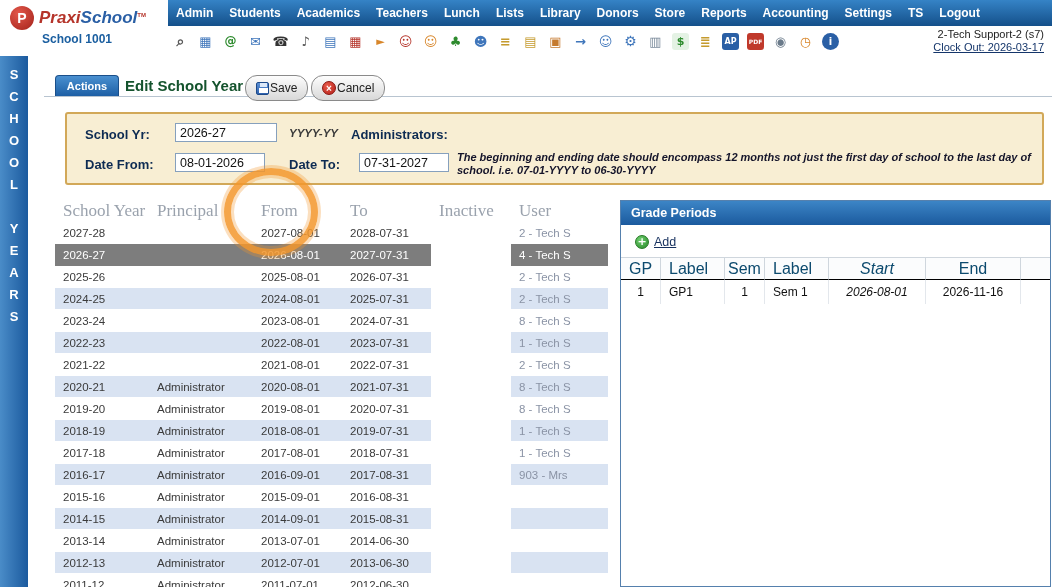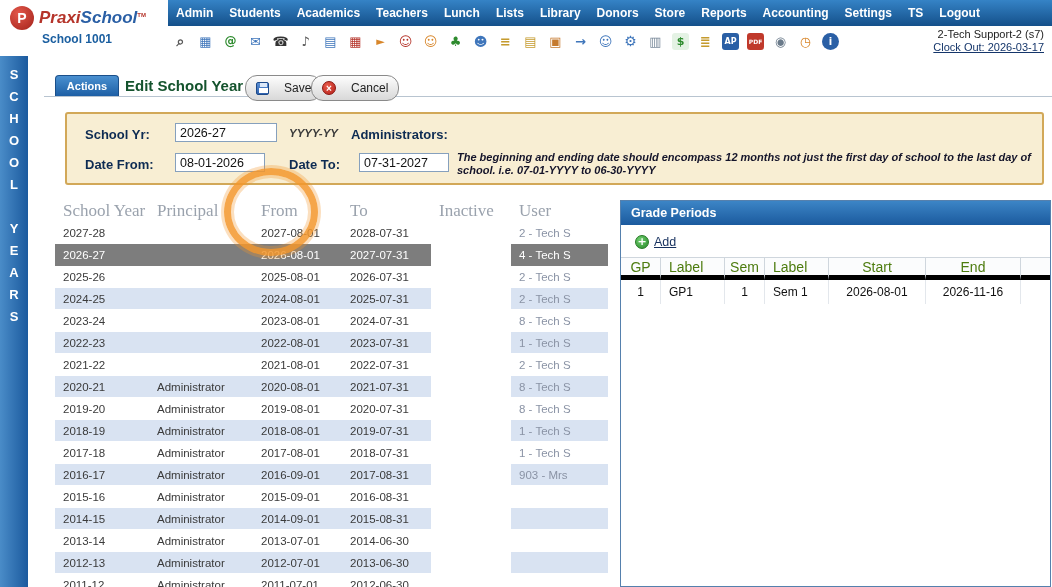--- a/index.html
+++ b/index.html
@@ -31,21 +31,21 @@
   
   .sidebar { position:absolute; left:0; top:56px; width:28px; bottom:0; background:linear-gradient(90deg, #4a8cc8, #1b5a9e); padding-top:8px; cursor:pointer; z-index:2; }
   .sb-word { margin-bottom:22px; }
   .sb-letter { color:#fff; font-weight:bold; font-size:13px; line-height:22px; text-align:center; }
 
   
   .content { position:absolute; left:28px; top:56px; right:0; bottom:0; background:#fff; overflow:hidden; }
   .hdr-line { position:absolute; left:16px; right:0; top:40px; border-top:1px solid #b8c4d0; z-index:0; }
   .actions-tab { position:absolute; left:27px; top:19px; width:64px; height:21px; background:linear-gradient(#4a90d0, #1d5fa5); border:1px solid #1a4f8a; border-bottom:none; border-radius:4px 4px 0 0; color:#fff; font-weight:bold; font-size:11px; display:flex; align-items:center; justify-content:center; cursor:pointer; z-index:1; }
   .page-title { position:absolute; left:97px; top:21px; font-size:15px; font-weight:bold; color:#14532d; }
-  .btn { position:absolute; height:26px; display:inline-flex; align-items:center; gap:15px; padding:0 10px; background:linear-gradient(#fdfdfd, #d8d8d8); border:1px solid #8a8a8a; border-radius:12px; font-family:"Liberation Sans", sans-serif; font-size:12px; color:#222; cursor:pointer; z-index:1; }
+  .btn { position:absolute; height:26px; display:inline-flex; align-items:center; gap:1px; padding:0 10px; background:linear-gradient(#fdfdfd, #d8d8d8); border:1px solid #8a8a8a; border-radius:12px; font-family:"Liberation Sans", sans-serif; font-size:12px; color:#222; cursor:pointer; z-index:1; }
   .save-btn { left:217px; top:19px; }
   .cancel-btn { left:283px; top:19px; }
   .floppy-icon { width:13px; height:13px; background:linear-gradient(180deg, #5b8fd4, #2f62ae); border:1px solid #1d4a8a; border-radius:2px; position:relative; display:inline-block; }
   .floppy-icon::before { content:""; position:absolute; left:3px; top:0; width:7px; height:4px; background:#dce8f8; }
   .floppy-icon::after { content:""; position:absolute; left:2px; bottom:1px; width:9px; height:5px; background:#fff; }
   .cancel-icon { width:14px; height:14px; border-radius:50%; background:radial-gradient(circle at 35% 30%, #e85a4a, #b5211a); border:1px solid #8a1510; color:#fff; font-weight:bold; font-size:10px; line-height:13px; text-align:center; display:inline-block; }
 
   
   .form-panel { position:absolute; left:37px; top:56px; width:979px; height:73px; background:#f8eed3; border:2px solid #d2a858; border-radius:3px; z-index:1; }
   .fp-label { position:absolute; font-weight:bold; font-size:13px; color:#0d2b52; }
@@ -73,25 +73,25 @@
   .yt-row.sel .user-cell { color:#fff; }
 
   
   .grade-panel { position:absolute; left:592px; top:144px; right:1px; bottom:0; border:1px solid #5580ad; background:#fff; }
   .gp-header { height:24px; background:linear-gradient(#3c85c6, #1b5a9e); color:#fff; font-weight:bold; font-size:12.5px; line-height:24px; padding-left:10px; }
   .gp-add { display:flex; align-items:center; gap:5px; margin:10px 0 8px 14px; cursor:pointer; width:60px; }
   .add-icon { width:14px; height:14px; border-radius:50%; background:radial-gradient(circle at 35% 30%, #6fce6f, #2a8a2a); border:1px solid #237a23; color:#fff; font-weight:bold; font-size:11px; line-height:12px; text-align:center; font-family:"DejaVu Sans", sans-serif; }
   .gp-add-text { color:#16305e; font-size:12.5px; text-decoration:underline; }
   .gp-table { border-top:1px solid #cfd6dd; }
   .gp-thead { display:flex; height:22px; background:#fbfcfd; }
-  .gp-hcell { display:flex; align-items:center; border-right:1px solid #cfd6dd; border-bottom:5px solid #000000; font-size:14px; color:#4d7c0f; }
+  .gp-hcell { display:flex; align-items:center; border-right:1px solid #cfd6dd; border-bottom:1px solid #000000; font-size:16px; color:#0c4a6e; }
   .gp-row { display:flex; height:24px; cursor:pointer; }
   .gp-cell { display:flex; align-items:center; border-right:1px solid #e3e7ec; font-size:12px; color:#111; }
   .gp-c0 { width:40px; } .gp-c1 { width:64px; } .gp-c2 { width:40px; }
-  .gp-c3 { width:64px; } .gp-c4 { width:97px; } .gp-c5 { width:95px; }
+  .gp-c3 { width:64px; } .gp-c4 { width:97px;font-style:italic; } .gp-c5 { width:95px; }
   .gp-fill { flex:1; border-right:none; }
   .gp-c0, .gp-c2, .gp-c4, .gp-c5 { justify-content:center; }
   .gp-c1, .gp-c3 { padding-left:8px; }
 
   
   .highlight-circle { position:absolute; left:196px; top:112px; width:94px; height:88px; border:7px solid rgba(243,150,43,0.85); border-radius:50%; box-shadow:0 0 0 3px rgba(243,150,43,0.30), inset 0 0 0 3px rgba(243,150,43,0.30); z-index:5; pointer-events:none; }
 </style>
 </head>
 <body>
 

